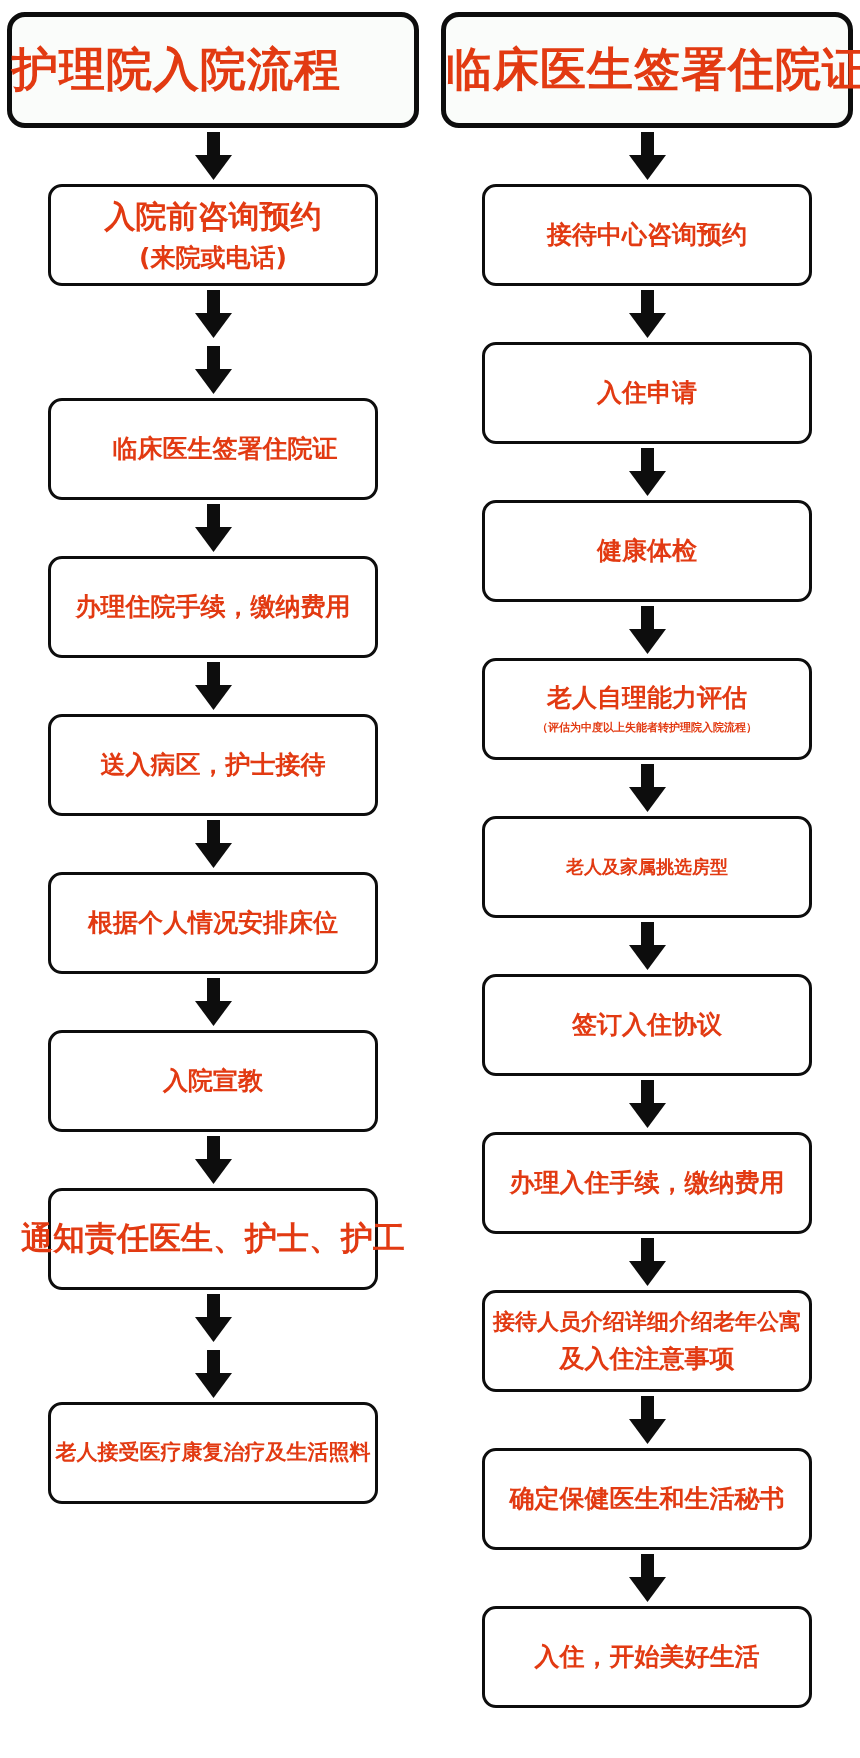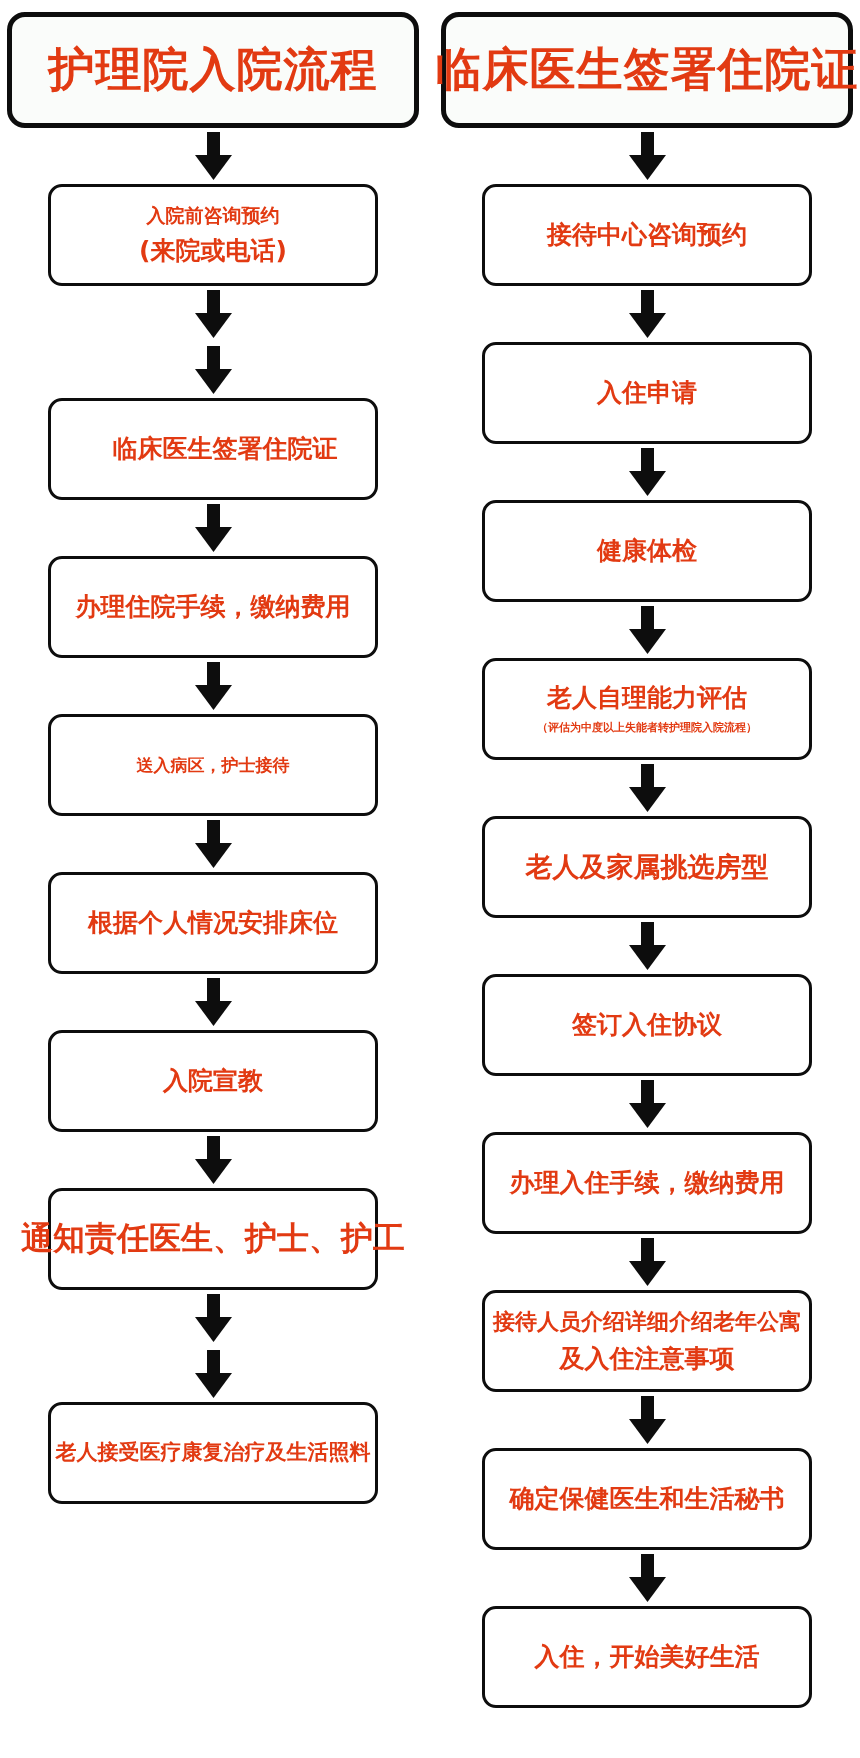--- a/index.html
+++ b/index.html
@@ -29,21 +29,21 @@
   }
   .title-box {
     box-sizing: border-box;
     width: 412px;
     height: 116px;
     border: 5px solid var(--outline, #0d0d0d);
     border-radius: 18px;
     background: var(--title-bg, #fafcfa);
     display: flex;
     align-items: center;
-    justify-content: center;
+    justify-content: flex-start;
   }
   .title-text {
     color: var(--accent, #e23a12);
     font-size: 46px;
     font-weight: 900;
     letter-spacing: 1px;
     white-space: nowrap;
   }
   .arrow {
     height: 56px;
@@ -92,21 +92,21 @@
       <span class="title-text">护理院入院流程</span>
     </div>
     <div class="steps">
         <div class="arrow">
           <svg viewBox="0 0 37 48">
             <rect x="12" y="0" width="13" height="25"></rect>
             <polygon points="0,23 37,23 18.5,48"></polygon>
           </svg>
         </div>
         <div class="step-box">
-          <div class="step-line" style="font-size: 19px;">入院前咨询预约</div>
+          <div class="step-line" style="font-size: 31px;">入院前咨询预约</div>
           <div class="step-line" style="font-size: 25px;">(来院或电话)</div>
         </div>
         <div class="arrow">
           <svg viewBox="0 0 37 48">
             <rect x="12" y="0" width="13" height="25"></rect>
             <polygon points="0,23 37,23 18.5,48"></polygon>
           </svg>
         </div>
         <div class="arrow">
           <svg viewBox="0 0 37 48">
@@ -126,21 +126,21 @@
         <div class="step-box">
           <div class="step-line" style="font-size: 25px;">办理住院手续，缴纳费用</div>
         </div>
         <div class="arrow">
           <svg viewBox="0 0 37 48">
             <rect x="12" y="0" width="13" height="25"></rect>
             <polygon points="0,23 37,23 18.5,48"></polygon>
           </svg>
         </div>
         <div class="step-box">
-          <div class="step-line" style="font-size: 17px;">送入病区，护士接待</div>
+          <div class="step-line" style="font-size: 25px;">送入病区，护士接待</div>
         </div>
         <div class="arrow">
           <svg viewBox="0 0 37 48">
             <rect x="12" y="0" width="13" height="25"></rect>
             <polygon points="0,23 37,23 18.5,48"></polygon>
           </svg>
         </div>
         <div class="step-box">
           <div class="step-line" style="font-size: 25px;">根据个人情况安排床位</div>
         </div>
@@ -222,21 +222,21 @@
           <div class="step-line" style="font-size: 25px;">老人自理能力评估</div>
           <div class="step-line" style="font-size: 11px;">（评估为中度以上失能者转护理院入院流程）</div>
         </div>
         <div class="arrow">
           <svg viewBox="0 0 37 48">
             <rect x="12" y="0" width="13" height="25"></rect>
             <polygon points="0,23 37,23 18.5,48"></polygon>
           </svg>
         </div>
         <div class="step-box">
-          <div class="step-line" style="font-size: 27px; text-align: center;">老人及家属挑选房型</div>
+          <div class="step-line" style="font-size: 18px; text-align: center;">老人及家属挑选房型</div>
         </div>
         <div class="arrow">
           <svg viewBox="0 0 37 48">
             <rect x="12" y="0" width="13" height="25"></rect>
             <polygon points="0,23 37,23 18.5,48"></polygon>
           </svg>
         </div>
         <div class="step-box">
           <div class="step-line" style="font-size: 25px;">签订入住协议</div>
         </div>

